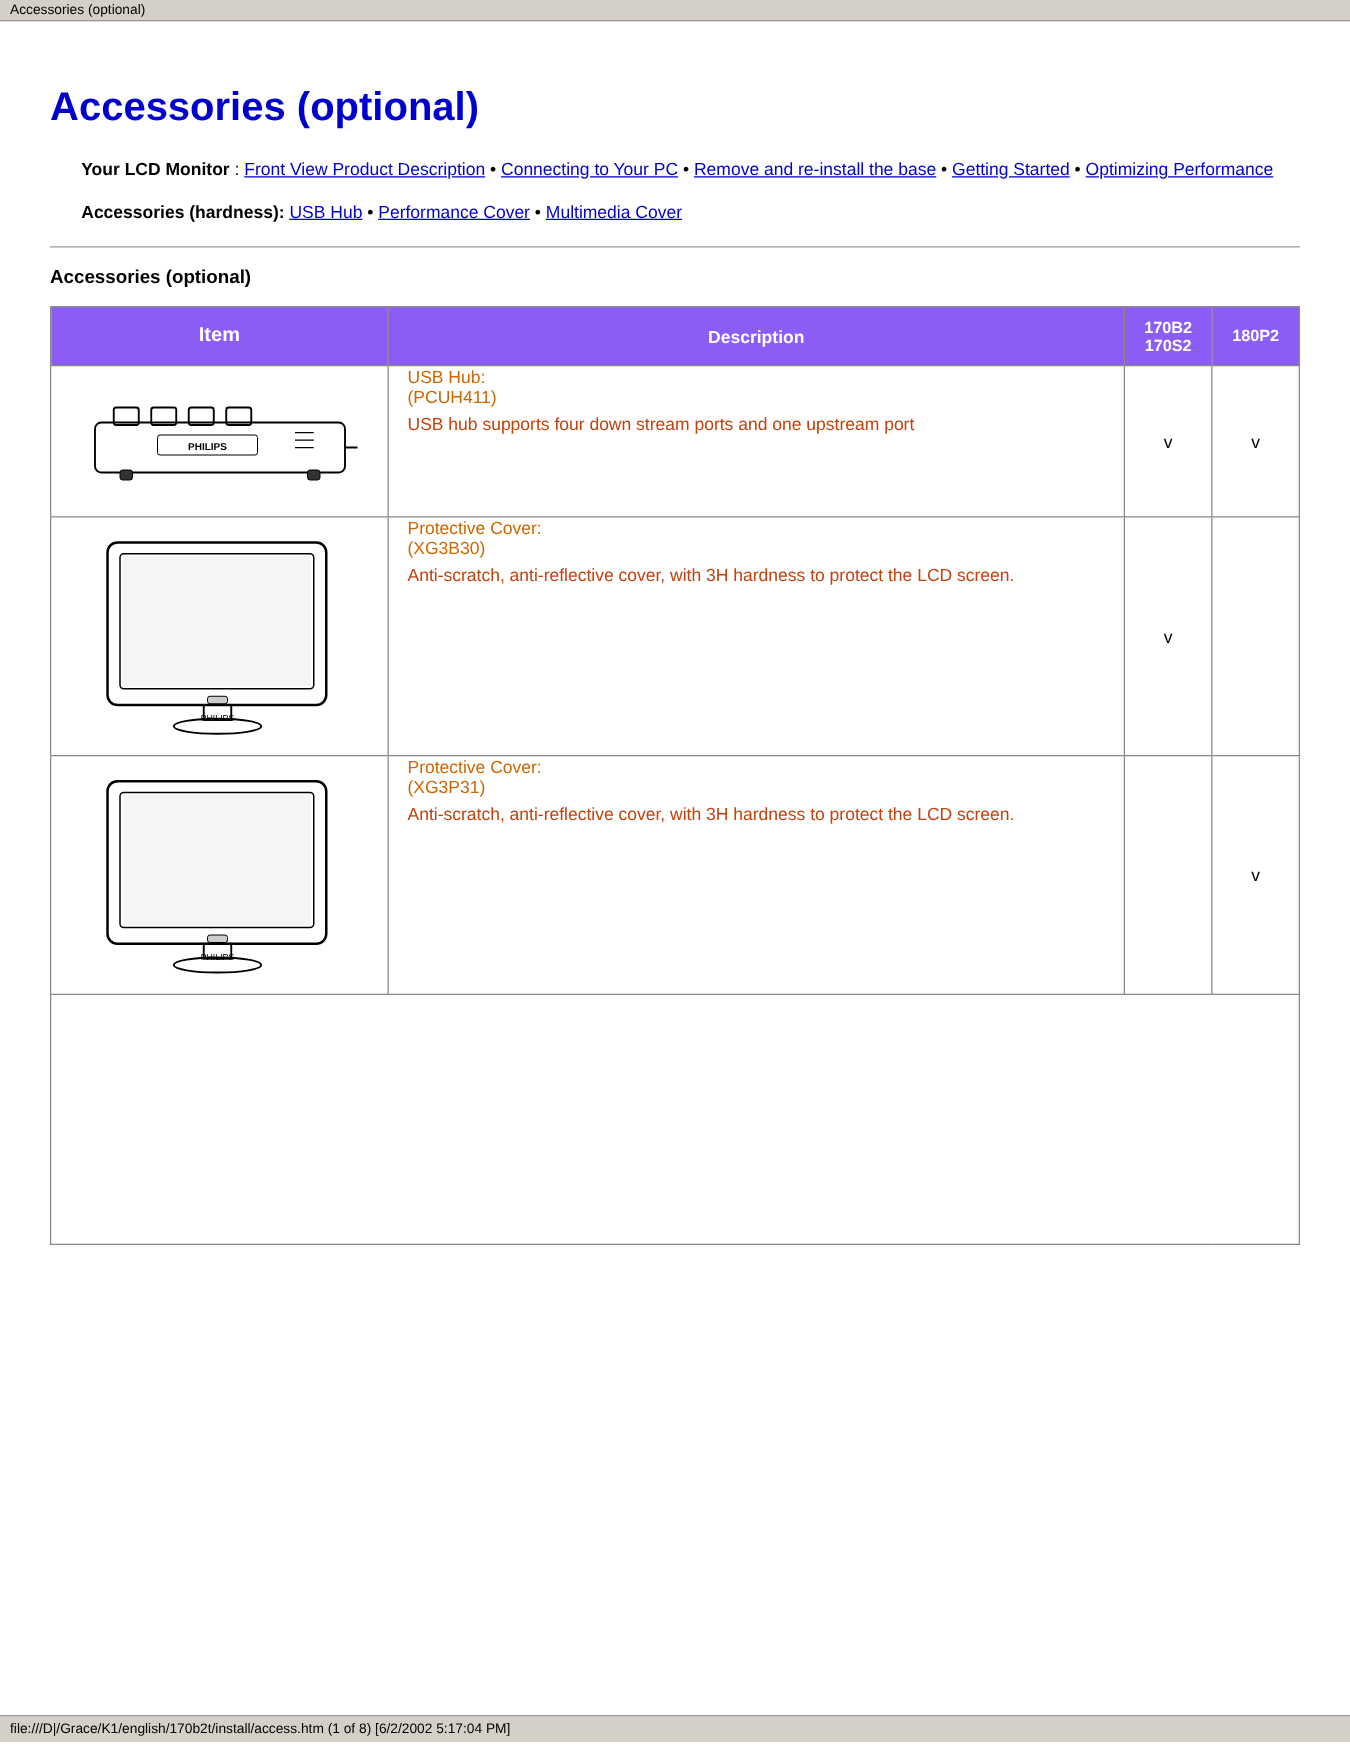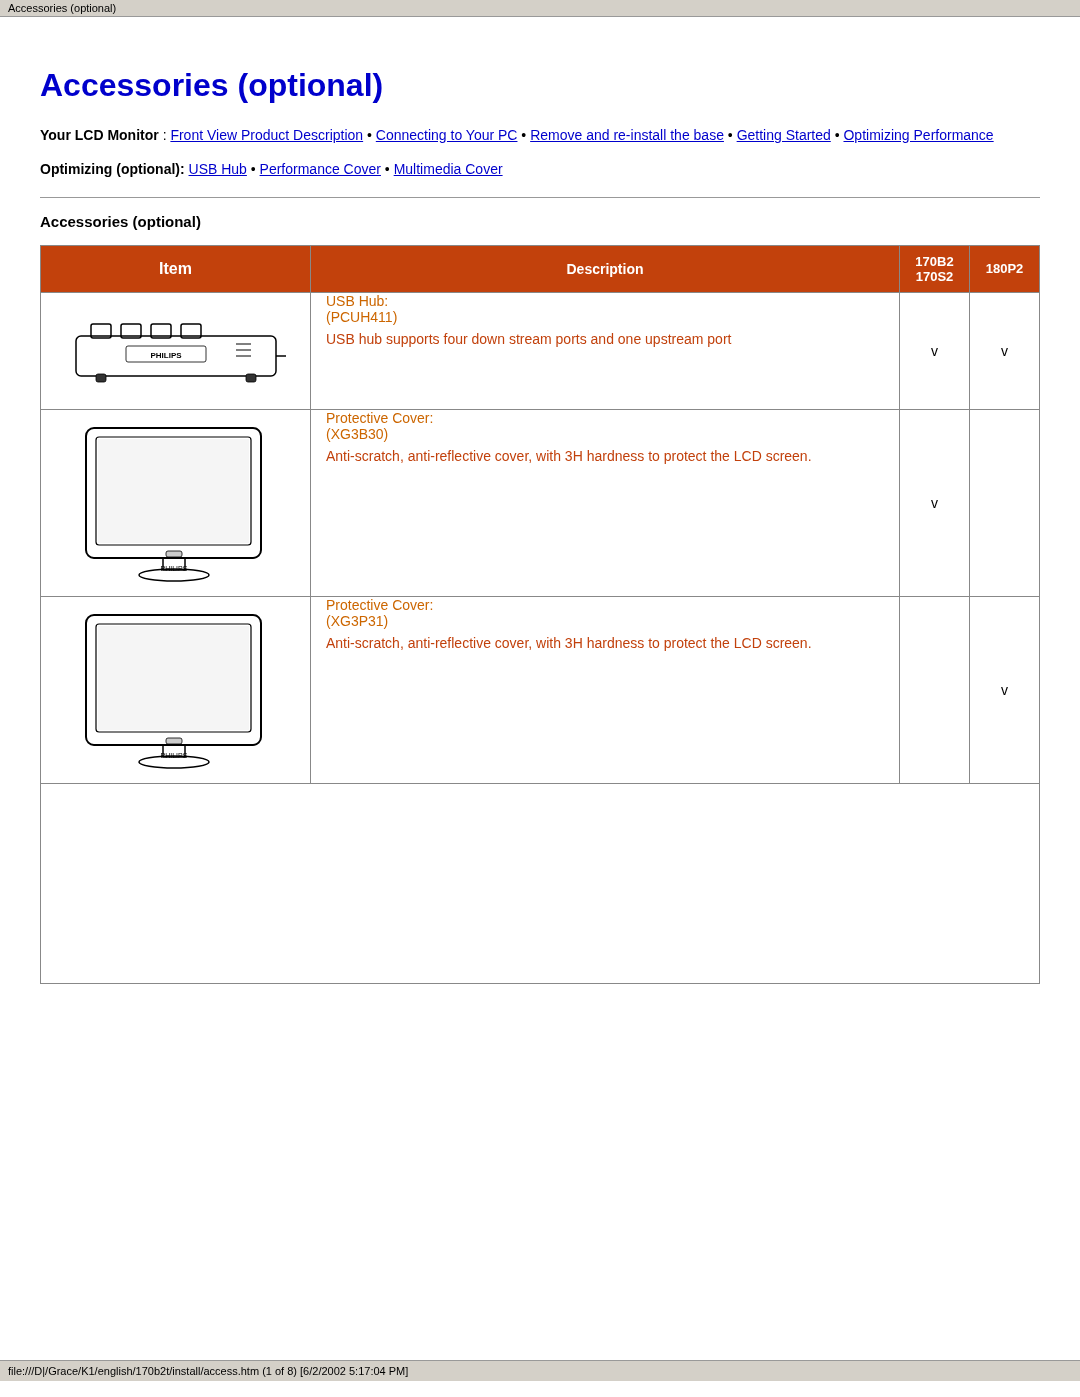--- a/index.html
+++ b/index.html
@@ -23,20 +23,21 @@
     .page-title {
       font-size: 32px;
       font-weight: bold;
       color: #0000cc;
       margin-bottom: 20px;
       margin-top: 30px;
     }
     .nav-section {
       margin-bottom: 10px;
       line-height: 1.7;
+      margin-left: 25px;
     }
     .nav-section .label {
       font-weight: bold;
     }
     .nav-section a {
       color: #0000cc;
       text-decoration: underline;
     }
     .separator {
       border: none;
@@ -52,36 +53,37 @@
       border-collapse: collapse;
       width: 100%;
       border: 1px solid #888;
     }
     th, td {
       border: 1px solid #888;
       padding: 8px 10px;
       vertical-align: middle;
     }
     .header-row th {
-      background: #c2410c;
+      background: #8b5cf6;
       color: #fff;
       font-weight: bold;
       text-align: center;
     }
     .header-row th.item-col {
       font-size: 16px;
     }
     .header-row th.model-col {
       font-size: 13px;
       white-space: nowrap;
       width: 70px;
     }
     .item-image-cell {
       width: 270px;
       text-align: center;
+      padding: 10px;
     }
     .description-cell {
       vertical-align: top;
       padding: 0 15px;
     }
     .check-cell {
       text-align: center;
       vertical-align: middle;
       width: 70px;
     }
@@ -109,21 +111,21 @@
       margin: 5px auto;
       display: block;
     }
     .status-bar {
       padding: 4px 8px;
       font-size: 11px;
       color: #000;
       border-top: 1px solid #999;
       background: #d4d0c8;
       position: fixed;
-      bottom: 16px;
+      bottom: 4px;
       width: 100%;
     }
     .empty-row td {
       height: 200px;
     }
   </style>
 </head>
 <body>
 
 <div class="browser-bar">
@@ -142,21 +144,21 @@
     <a href="#">Connecting to Your PC</a>
     <span> • </span>
     <a href="#">Remove and re-install the base</a>
     <span> • </span>
     <a href="#">Getting Started</a>
     <span> • </span>
     <a href="#">Optimizing Performance</a>
   </div>
 
   <div class="nav-section">
-    <span class="label">Optimizing (optional):</span>
+    <span class="label">Accessories (hardness):</span>
     <span> </span>
     <a href="#">USB Hub</a>
     <span> • </span>
     <a href="#">Performance Cover</a>
     <span> • </span>
     <a href="#">Multimedia Cover</a>
   </div>
 
   <hr class="separator">
 

